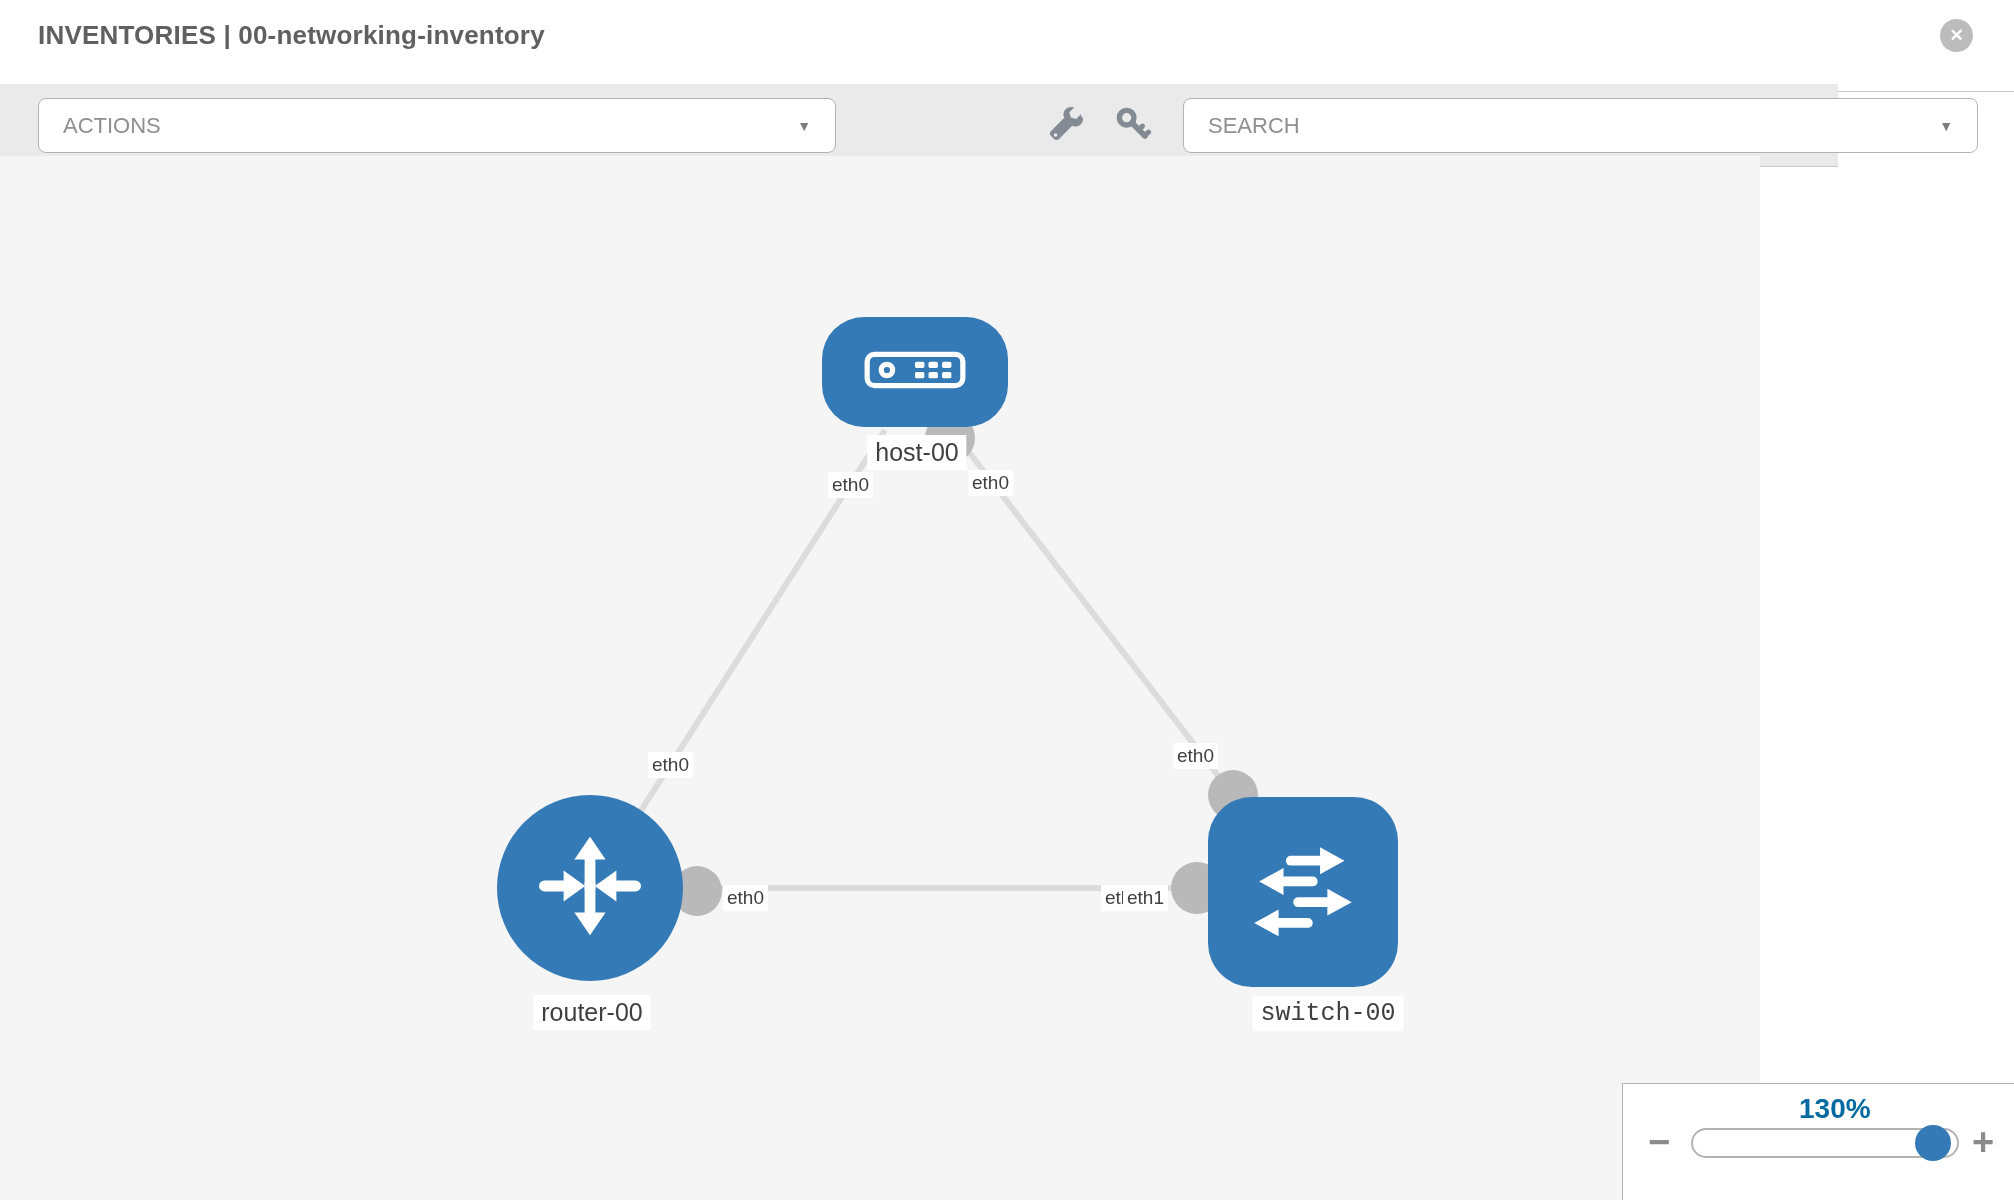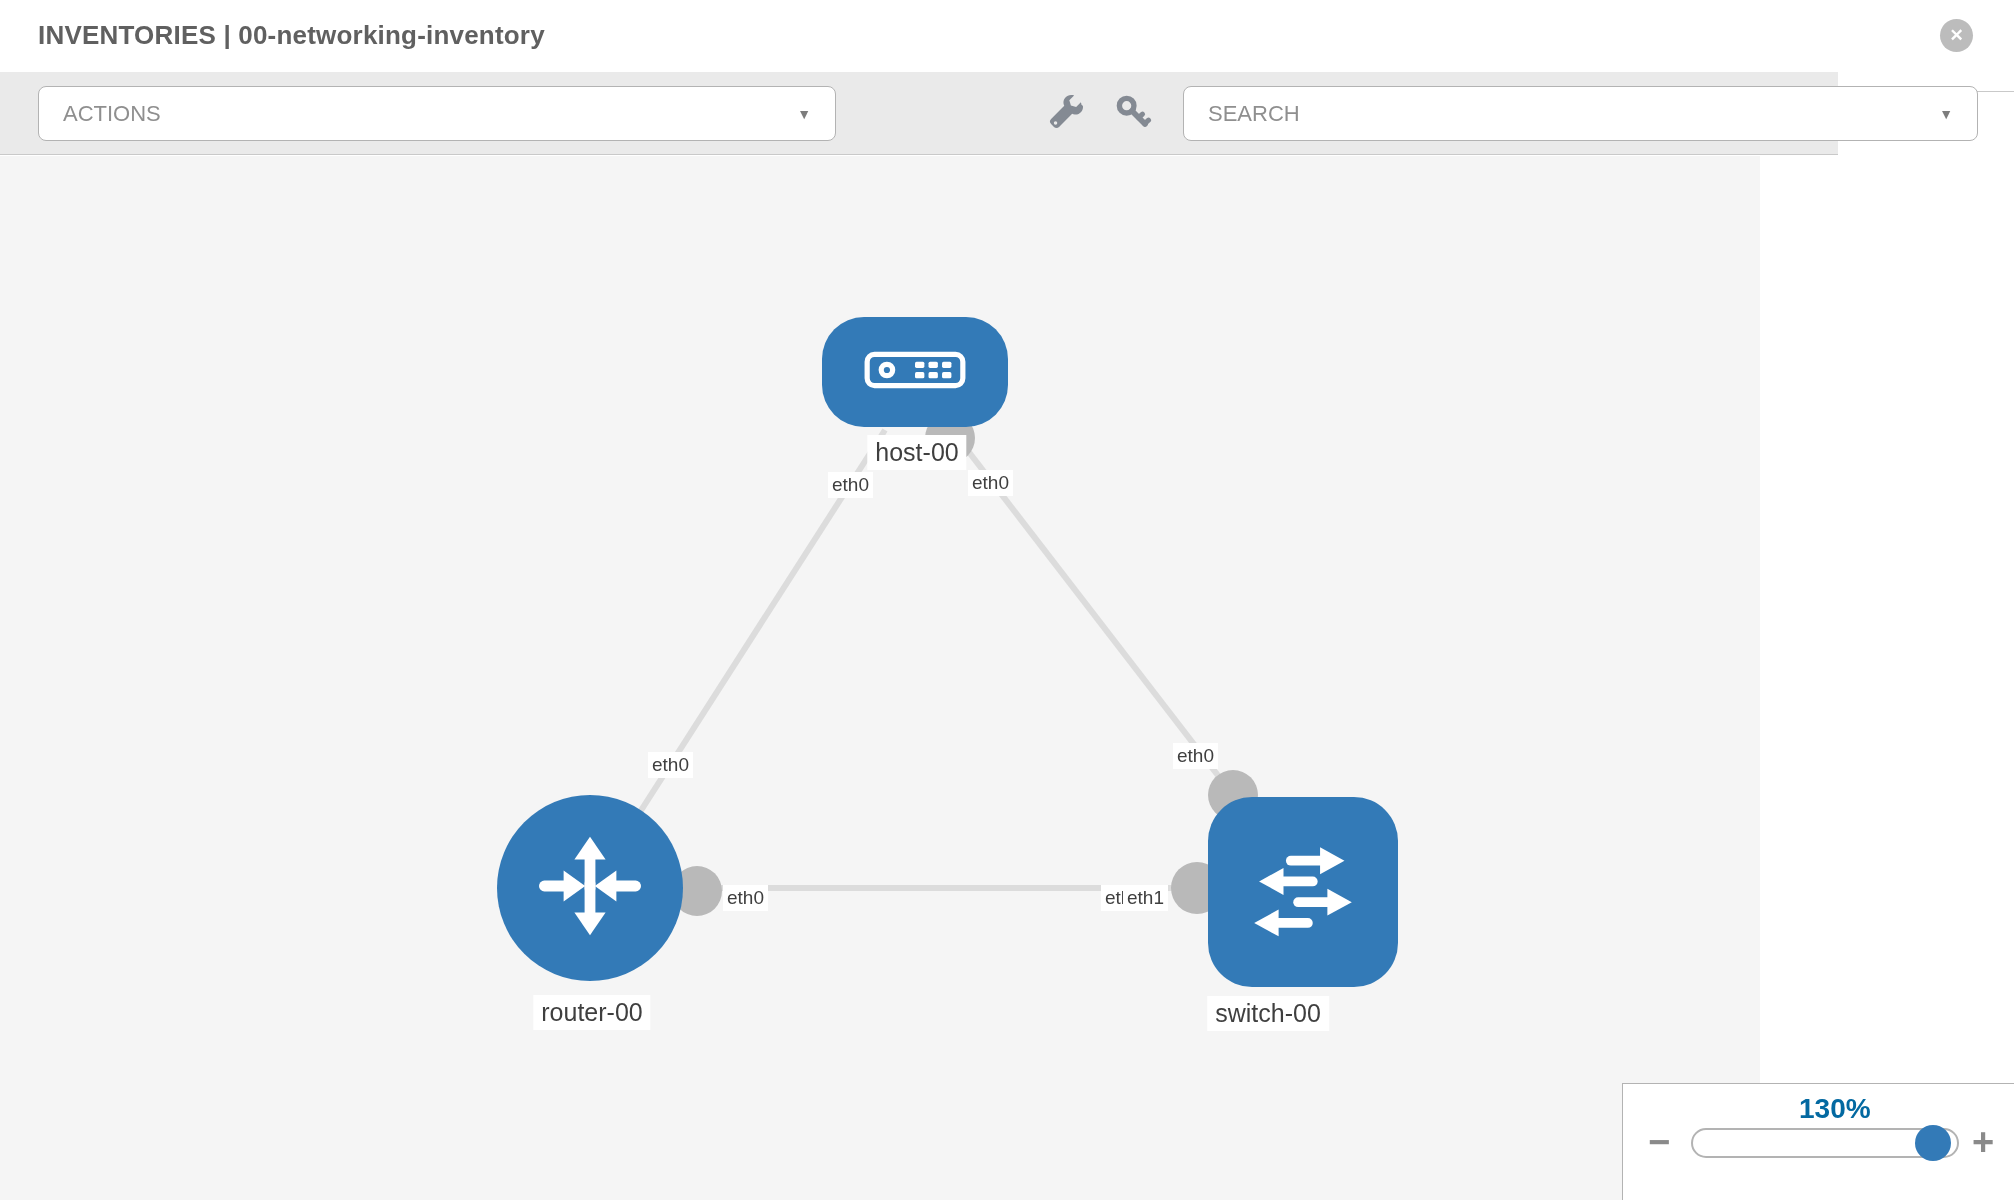--- a/index.html
+++ b/index.html
@@ -23,21 +23,21 @@
   }
   .close-btn {
     position: absolute; right: 41px; top: 19px; width: 33px; height: 33px;
     background: #bcbcbc; border-radius: 50%;
     display: flex; align-items: center; justify-content: center;
     color: #ffffff; font-size: 17px; font-weight: bold; cursor: pointer;
   }
 
   
   .toolbar {
-    position: absolute; left: 0; top: 72px; width: 1838px; height: 83px;
+    position: absolute; left: 0; top: 84px; width: 1838px; height: 83px;
     background: #eaeaea; border-bottom: 1px solid #c9c9c9;
   }
   .select-box {
     position: absolute; top: 14px; height: 55px;
     background: #ffffff; border: 1px solid #b3b3b3; border-radius: 8px;
     display: flex; align-items: center;
     font-size: 22px; color: #8f8f8f; padding: 0 24px; cursor: pointer;
   }
   .select-box .caret {
     position: absolute; right: 24px; top: 50%; transform: translateY(-50%);
@@ -67,21 +67,21 @@
 
   .graph-label {
     position: absolute; z-index: 3; background: #ffffff; color: #3f3f3f;
     white-space: nowrap;
   }
   .node-label { font-size: 25px; padding: 3px 8px; transform: translateX(-50%); }
   .if-label   { font-size: 19px; padding: 2px 4px; margin-top: 17px; }
 
   .host-label   { left: 917px;  top: 279px; }
   .router-label { left: 592px;  top: 839px; }
-  .switch-label { left: 1268px; top: 840px; }
+  .switch-label { left: 1328px; top: 840px; font-family: Liberation Mono, monospace; }
 
   .if-host-left    { left: 828px;  top: 299px; }
   .if-host-right   { left: 968px;  top: 297px; }
   .if-router-top   { left: 648px;  top: 579px; }
   .if-switch-top   { left: 1173px; top: 570px; }
   .if-mid-left     { left: 723px;  top: 712px; }
   .if-mid-under    { left: 1101px; top: 712px; z-index: 3; }
   .if-mid-over     { left: 1123px; top: 712px; z-index: 4; }
 
   

